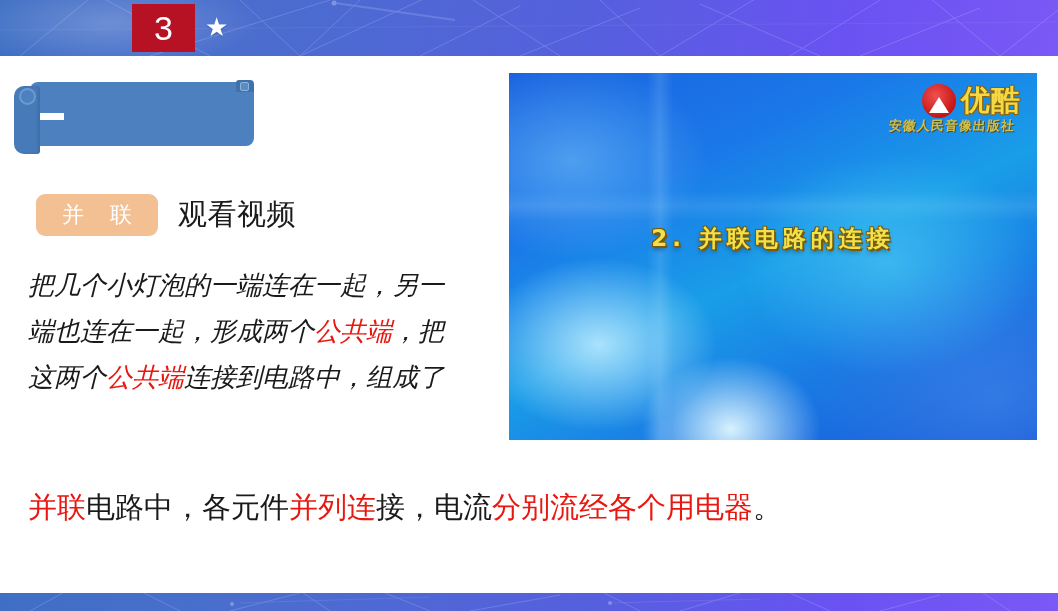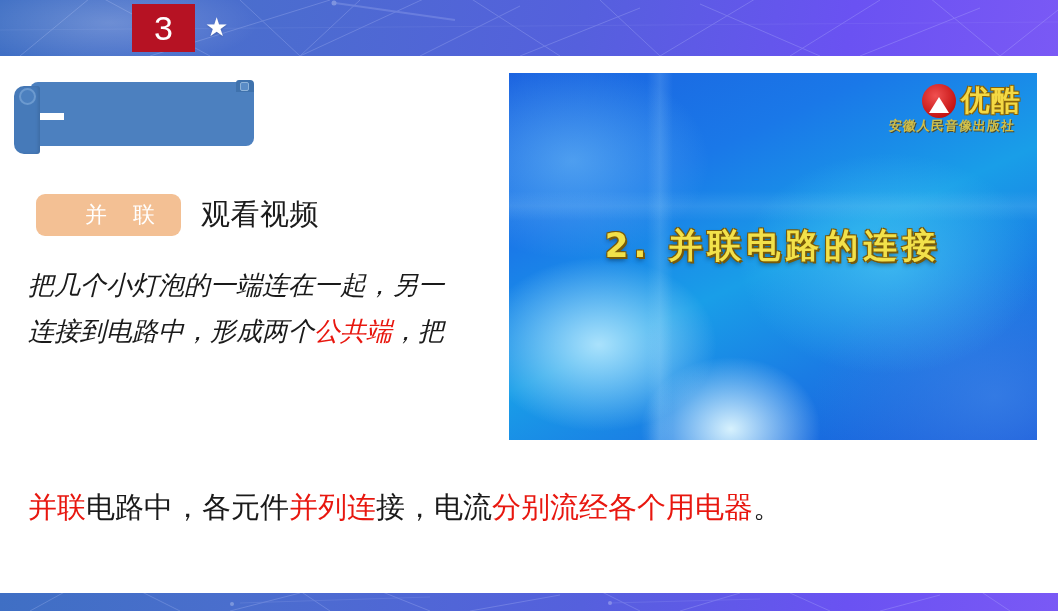--- a/index.html
+++ b/index.html
@@ -79,21 +79,21 @@
     color:#ffffff;font-size:23px;font-weight:bold;letter-spacing:1px;
     text-shadow:0 1px 2px rgba(0,0,0,.22);
   }
 
   
   .pill-row{position:absolute;left:36px;top:194px;display:flex;align-items:center;}
   .pill{
     width:122px;height:42px;background:#f3c094;border-radius:9px;
     display:flex;align-items:center;justify-content:center;
     color:#ffffff;font-size:22px;letter-spacing:10px;
-    text-indent:10px;font-weight:500;padding-left:23px;
+    text-indent:10px;font-weight:500;
   }
   .pill-caption{
     margin-left:20px;color:#1b1b1b;font-size:29px;letter-spacing:.5px;
   }
 
   
   .para{
     position:absolute;left:28px;top:262px;width:462px;
     font-size:26px;line-height:46px;color:#1a1a1a;letter-spacing:0px;
   }
@@ -119,21 +119,21 @@
       radial-gradient(ellipse 210px 150px at 12% 24%, rgba(120,195,248,.55) 0%, rgba(90,170,240,0) 65%),
       radial-gradient(ellipse 260px 190px at 92% 88%, rgba(60,130,230,.75) 0%, rgba(40,100,215,0) 70%),
       linear-gradient(155deg,#1b63e0 0%,#1a78e8 28%,#199ee8 52%,#1a7ce4 72%,#1754d8 100%);
   }
   .v-band{position:absolute;left:138px;top:0;width:26px;height:100%;
     background:linear-gradient(90deg,rgba(255,255,255,0),rgba(190,230,255,.16),rgba(255,255,255,0));}
   .v-band2{position:absolute;left:0;top:118px;width:100%;height:30px;
     background:linear-gradient(180deg,rgba(255,255,255,0),rgba(190,230,255,.12),rgba(255,255,255,0));}
   .v-title{
     position:absolute;left:0;top:150px;width:100%;text-align:center;
-    color:#f2e14a;font-size:34px;font-weight:bold;letter-spacing:5px;
+    color:#f2e14a;font-size:23px;font-weight:bold;letter-spacing:5px;
     text-shadow:2px 2px 0 #7a5a08, -1px -1px 0 #7a5a08, 1px -1px 0 #7a5a08, -1px 1px 0 #7a5a08, 0 3px 5px rgba(0,0,0,.45);
     font-family:"DejaVu Sans","Liberation Sans",sans-serif;
   }
   .youku{
     position:absolute;right:16px;top:8px;display:flex;align-items:center;
   }
   .youku-mark{
     width:34px;height:34px;border-radius:50%;
     background:radial-gradient(circle at 40% 35%,#f05050 0%,#c61414 70%,#9c0d0d 100%);
     position:relative;margin-right:5px;overflow:hidden;
@@ -205,21 +205,24 @@
   <div class="pill-row">
     <div class="pill">并 联</div>
     <div class="pill-caption">观看视频</div>
   </div>
 
   <div class="para">
     <span class="ln">
       <span>把几个小灯泡的一端连在一起，另一</span>
     </span>
     <span class="ln">
-      <span>连接到电路中，形成两个</span><span class="red">公共端</span><span>，把</span>
+      <span>端也连在一起，形成两个</span><span class="red">公共端</span><span>，把</span>
+    </span>
+    <span class="ln">
+      <span>这两个</span><span class="red">公共端</span><span>连接到电路中，组成了</span>
     </span>
   </div>
 
   <div class="summary">
     <span class="red">并联</span><span>电路中，各元件</span><span class="red">并列连</span><span>接，电流</span><span class="red">分别流经各个用电器</span><span>。</span>
   </div>
 
   <div class="video">
     <div class="v-bg"></div>
     <div class="v-band"></div>

